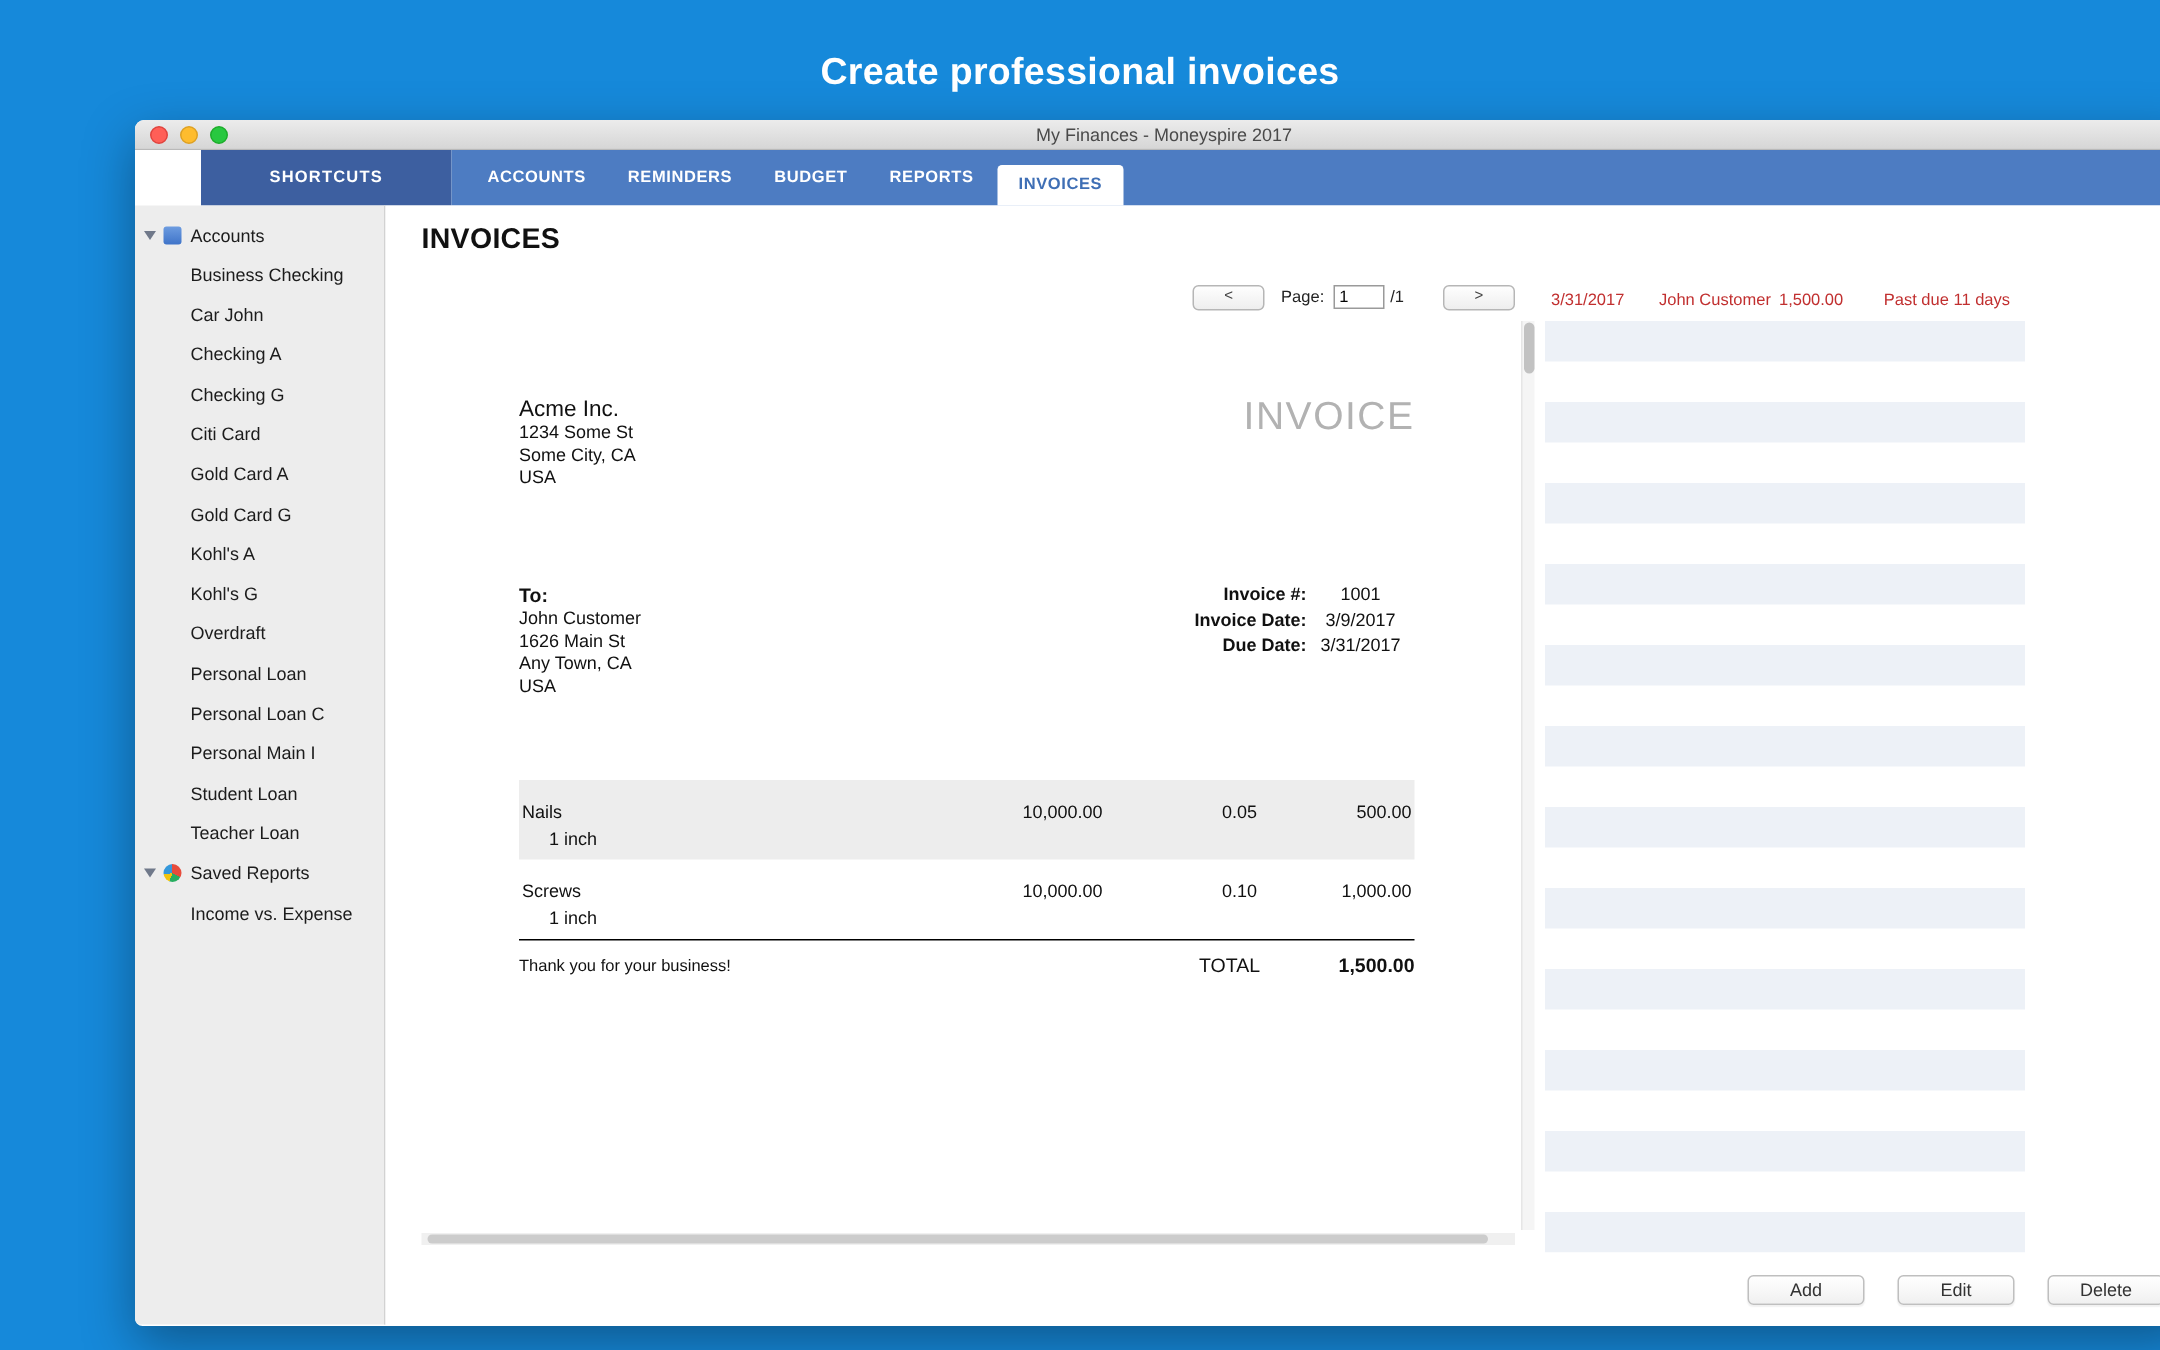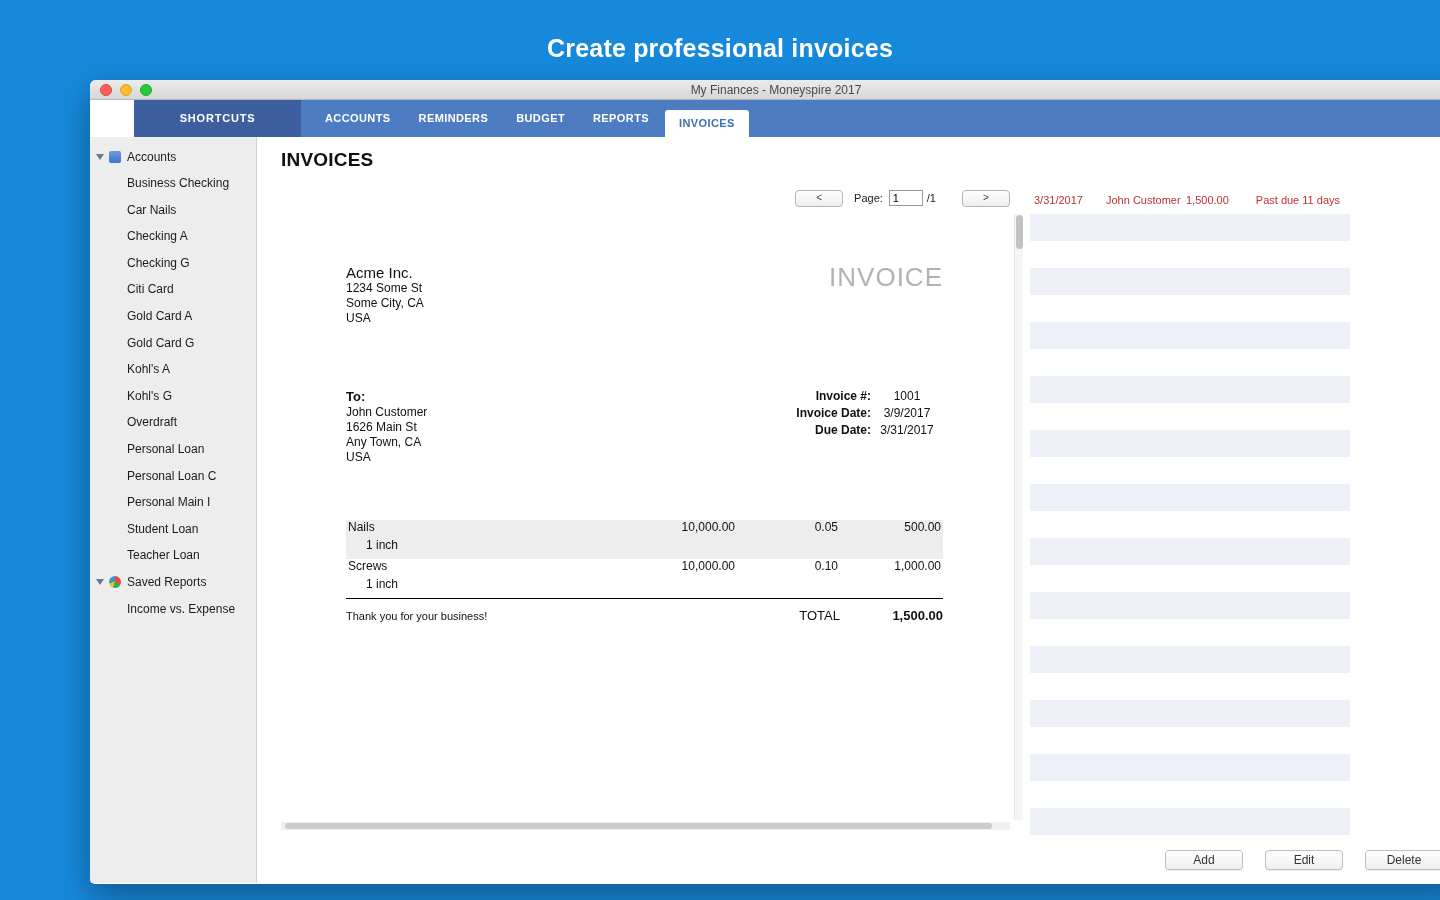--- a/index.html
+++ b/index.html
@@ -87,21 +87,21 @@
   .meta-value { width:72px; font-size:12px; text-align:center; }
 
   .inv-table { margin-top:55px; font-size:12px; }
   .thead { display:flex; border-top:1px solid #000; border-bottom:1px solid #000;
     padding:5px 2px; font-weight:bold; }
   .col-prod { flex:1; text-align:left; }
   .col-qty { width:105px; text-align:right; }
   .col-rate { width:103px; text-align:right; }
   .col-amt { width:103px; text-align:right; }
   .tbody { border-bottom:1px solid #000; padding-bottom:0; }
-  .inv-row { padding:0 2px 7px; }
+  .inv-row { padding:14px 2px 7px; }
   .inv-row.shaded { background:#ededed; }
   .line1 { display:flex; }
   .line2 { padding-left:18px; margin-top:4px; }
 
   .doc-footer { margin-top:9px; }
   .doc-footer .line1 { align-items:center; }
   .thanks { font-size:11px; }
   .total-label { font-size:13px; }
   .total-value { font-size:13px; font-weight:bold; }
 
@@ -153,21 +153,21 @@
   <div class="content">
 
     <div class="sidebar">
       <div class="tree-parent">
         <span class="tri"></span>
         <span class="acct-icon"></span>
         <span>Accounts</span>
       </div>
       <div>
           <div class="side-item">Business Checking</div>
-          <div class="side-item">Car Nails</div>
+          <div class="side-item">Car John</div>
           <div class="side-item">Checking A</div>
           <div class="side-item">Checking G</div>
           <div class="side-item">Citi Card</div>
           <div class="side-item">Gold Card A</div>
           <div class="side-item">Gold Card G</div>
           <div class="side-item">Kohl's A</div>
           <div class="side-item">Kohl's G</div>
           <div class="side-item">Overdraft</div>
           <div class="side-item">Personal Loan</div>
           <div class="side-item">Personal Loan C</div>

